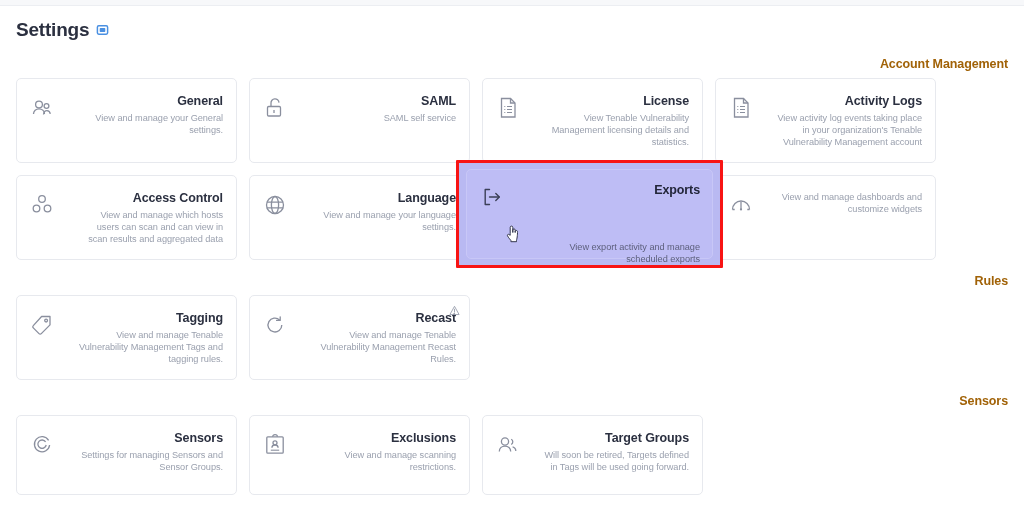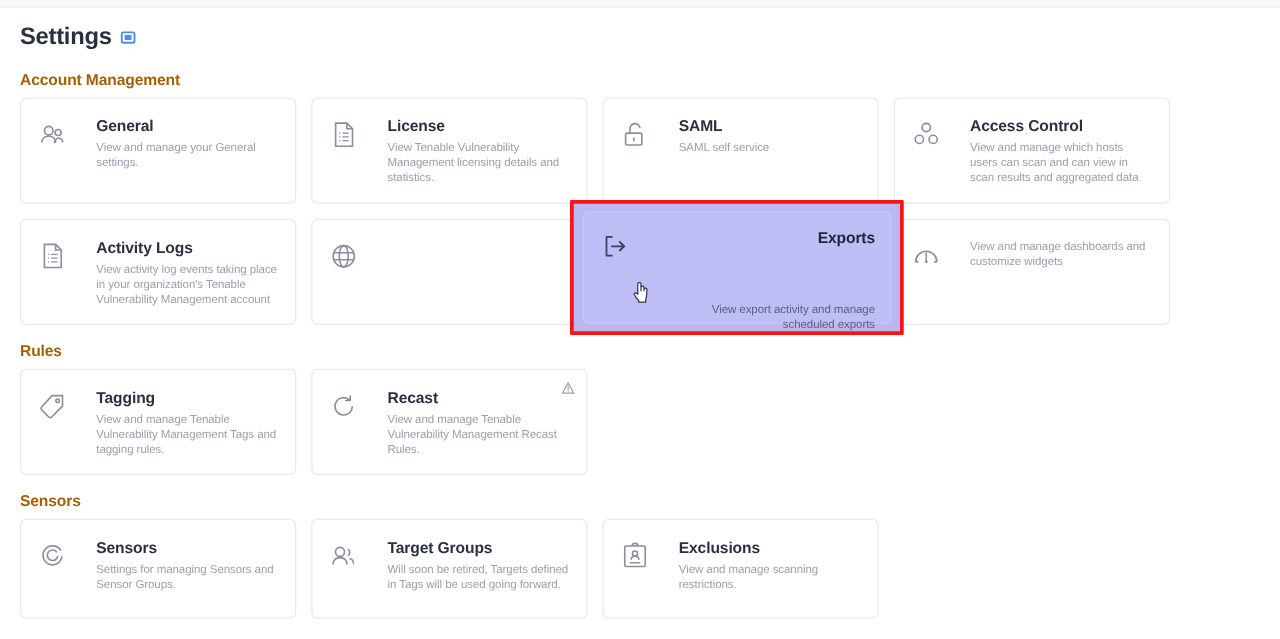--- a/index.html
+++ b/index.html
@@ -27,20 +27,21 @@
     border-bottom: 1px solid #eceef2;
   }
 
   .page {
     position: absolute;
     top: 7px; left: 0;
     width: 1024px;
     height: 504px;
     padding: 10px 16px 0 16px;
     background: #ffffff;
+    text-align: right;
   }
 
   
   .page-title-row {
     display: flex;
     align-items: center;
     gap: 7px;
     height: 24px;
     margin-bottom: 16px;
   }
@@ -209,81 +210,85 @@
       </span>
       <div class="card-body">
         <div class="card-title">General</div>
         <div class="card-desc">View and manage your General settings.</div>
       </div>
     </div>
 
     <div class="card">
       <span class="card-icon">
         <svg viewBox="0 0 26 26" width="26" height="26" fill="none" stroke="currentColor" stroke-width="1.3">
+          <rect x="5.5" y="11.5" width="13" height="9.5" rx="1.2"></rect>
+          <path d="M9 11.5V8.2A4 4 0 0 1 17 7.6"></path>
+          <path d="M12 15v3"></path>
+        </svg>
+      </span>
+      <div class="card-body">
+        <div class="card-title">SAML</div>
+        <div class="card-desc">SAML self service</div>
+      </div>
+    </div>
+
+    <div class="card">
+      <span class="card-icon">
+        <svg viewBox="0 0 26 26" width="26" height="26" fill="none" stroke="currentColor" stroke-width="1.3">
           <path d="M6.5 3.5h9l4.5 4.5v14h-13.5z"></path>
           <path d="M15.5 3.5V8h4.5"></path>
           <path d="M9.3 11.5h1M12 11.5h5M9.3 14.5h1M12 14.5h5M9.3 17.5h1M12 17.5h5" stroke-width="1.1"></path>
         </svg>
       </span>
       <div class="card-body">
         <div class="card-title">License</div>
         <div class="card-desc">View Tenable Vulnerability Management licensing details and statistics.</div>
       </div>
     </div>
 
-    <div class="card">
-      <span class="card-icon">
-        <svg viewBox="0 0 26 26" width="26" height="26" fill="none" stroke="currentColor" stroke-width="1.3">
-          <rect x="5.5" y="11.5" width="13" height="9.5" rx="1.2"></rect>
-          <path d="M9 11.5V8.2A4 4 0 0 1 17 7.6"></path>
-          <path d="M12 15v3"></path>
-        </svg>
-      </span>
-      <div class="card-body">
-        <div class="card-title">SAML</div>
-        <div class="card-desc">SAML self service</div>
+    <div class="card tall">
+      <span class="card-icon">
+        <svg viewBox="0 0 26 26" width="26" height="26" fill="none" stroke="currentColor" stroke-width="1.3">
+          <path d="M6.5 3.5h9l4.5 4.5v14h-13.5z"></path>
+          <path d="M15.5 3.5V8h4.5"></path>
+          <path d="M9.3 11.5h1M12 11.5h5M9.3 14.5h1M12 14.5h5M9.3 17.5h1M12 17.5h5" stroke-width="1.1"></path>
+        </svg>
+      </span>
+      <div class="card-body">
+        <div class="card-title">Activity Logs</div>
+        <div class="card-desc">View activity log events taking place in your organization's Tenable Vulnerability Management account</div>
       </div>
     </div>
 
     <div class="card">
       <span class="card-icon">
         <svg viewBox="0 0 26 26" width="26" height="26" fill="none" stroke="currentColor" stroke-width="1.3">
           <circle cx="13" cy="7" r="3.3"></circle>
           <circle cx="7.5" cy="16.5" r="3.3"></circle>
           <circle cx="18.5" cy="16.5" r="3.3"></circle>
         </svg>
       </span>
       <div class="card-body">
         <div class="card-title">Access Control</div>
         <div class="card-desc">View and manage which hosts users can scan and can view in scan results and aggregated data</div>
       </div>
     </div>
 
     <div class="card tall">
       <span class="card-icon">
         <svg viewBox="0 0 26 26" width="26" height="26" fill="none" stroke="currentColor" stroke-width="1.3">
-          <path d="M6.5 3.5h9l4.5 4.5v14h-13.5z"></path>
-          <path d="M15.5 3.5V8h4.5"></path>
-          <path d="M9.3 11.5h1M12 11.5h5M9.3 14.5h1M12 14.5h5M9.3 17.5h1M12 17.5h5" stroke-width="1.1"></path>
-        </svg>
-      </span>
-      <div class="card-body">
-        <div class="card-title">Activity Logs</div>
-        <div class="card-desc">View activity log events taking place in your organization's Tenable Vulnerability Management account</div>
-      </div>
-    </div>
-
-    <div class="card tall">
-      <span class="card-icon">
-        <svg viewBox="0 0 26 26" width="26" height="26" fill="none" stroke="currentColor" stroke-width="1.3">
           <circle cx="13" cy="13" r="8.5"></circle>
           <ellipse cx="13" cy="13" rx="3.6" ry="8.5"></ellipse>
           <path d="M4.8 10.2h16.4M4.8 15.8h16.4"></path>
         </svg>
       </span>
+      <div class="card-body">
+        <div class="card-title">Language</div>
+        <div class="card-desc">View and manage your language settings.</div>
+      </div>
     </div>
 
     <div class="card placeholder"></div>
 
     <div class="card tall">
       <span class="card-icon">
         <svg viewBox="0 0 26 26" width="26" height="26" fill="none" stroke="currentColor" stroke-width="1.3">
           <path d="M4.5 17.5a8.5 8.5 0 0 1 17 0"></path>
           <path d="M4.5 17.5h2.2M19.3 17.5h2.2"></path>
           <path d="M13 16.8V10.5" stroke-linecap="round"></path>
@@ -350,45 +355,45 @@
       <div class="card-body">
         <div class="card-title">Sensors</div>
         <div class="card-desc">Settings for managing Sensors and Sensor Groups.</div>
       </div>
     </div>
 
 
     <div class="card">
       <span class="card-icon">
         <svg viewBox="0 0 26 26" width="26" height="26" fill="none" stroke="currentColor" stroke-width="1.3">
-          <circle cx="10" cy="9.5" r="3.6"></circle>
-          <path d="M4.3 19.5c0-3.3 2.6-5.4 5.7-5.4s5.7 2.1 5.7 5.4"></path>
-          <path d="M16.2 7.2a3 3 0 0 1 0 5.3"></path>
-          <path d="M17.6 14.8c2 .5 3.2 2 3.2 4.2"></path>
-        </svg>
-      </span>
-      <div class="card-body">
-        <div class="card-title">Target Groups</div>
-        <div class="card-desc">Will soon be retired, Targets defined in Tags will be used going forward.</div>
-      </div>
-    </div>
-
-    <div class="card">
-      <span class="card-icon">
-        <svg viewBox="0 0 26 26" width="26" height="26" fill="none" stroke="currentColor" stroke-width="1.3">
           <rect x="4.8" y="4.8" width="16.4" height="16.4" rx="1"></rect>
           <path d="M10.6 4.8c0-1.3 1.1-2.1 2.4-2.1s2.4.8 2.4 2.1"></path>
           <circle cx="13" cy="10.8" r="2"></circle>
           <path d="M9.9 15.8c0-1.8 1.4-2.8 3.1-2.8s3.1 1 3.1 2.8"></path>
           <path d="M8.8 18.2h8.4" stroke-width="1.1"></path>
         </svg>
       </span>
       <div class="card-body">
         <div class="card-title">Exclusions</div>
         <div class="card-desc">View and manage scanning restrictions.</div>
+      </div>
+    </div>
+
+    <div class="card">
+      <span class="card-icon">
+        <svg viewBox="0 0 26 26" width="26" height="26" fill="none" stroke="currentColor" stroke-width="1.3">
+          <circle cx="10" cy="9.5" r="3.6"></circle>
+          <path d="M4.3 19.5c0-3.3 2.6-5.4 5.7-5.4s5.7 2.1 5.7 5.4"></path>
+          <path d="M16.2 7.2a3 3 0 0 1 0 5.3"></path>
+          <path d="M17.6 14.8c2 .5 3.2 2 3.2 4.2"></path>
+        </svg>
+      </span>
+      <div class="card-body">
+        <div class="card-title">Target Groups</div>
+        <div class="card-desc">Will soon be retired, Targets defined in Tags will be used going forward.</div>
       </div>
     </div>
 
   </div>
 
 </div>
 
 <div class="highlight-wrap">
   <div class="card">
     <span class="card-icon">

